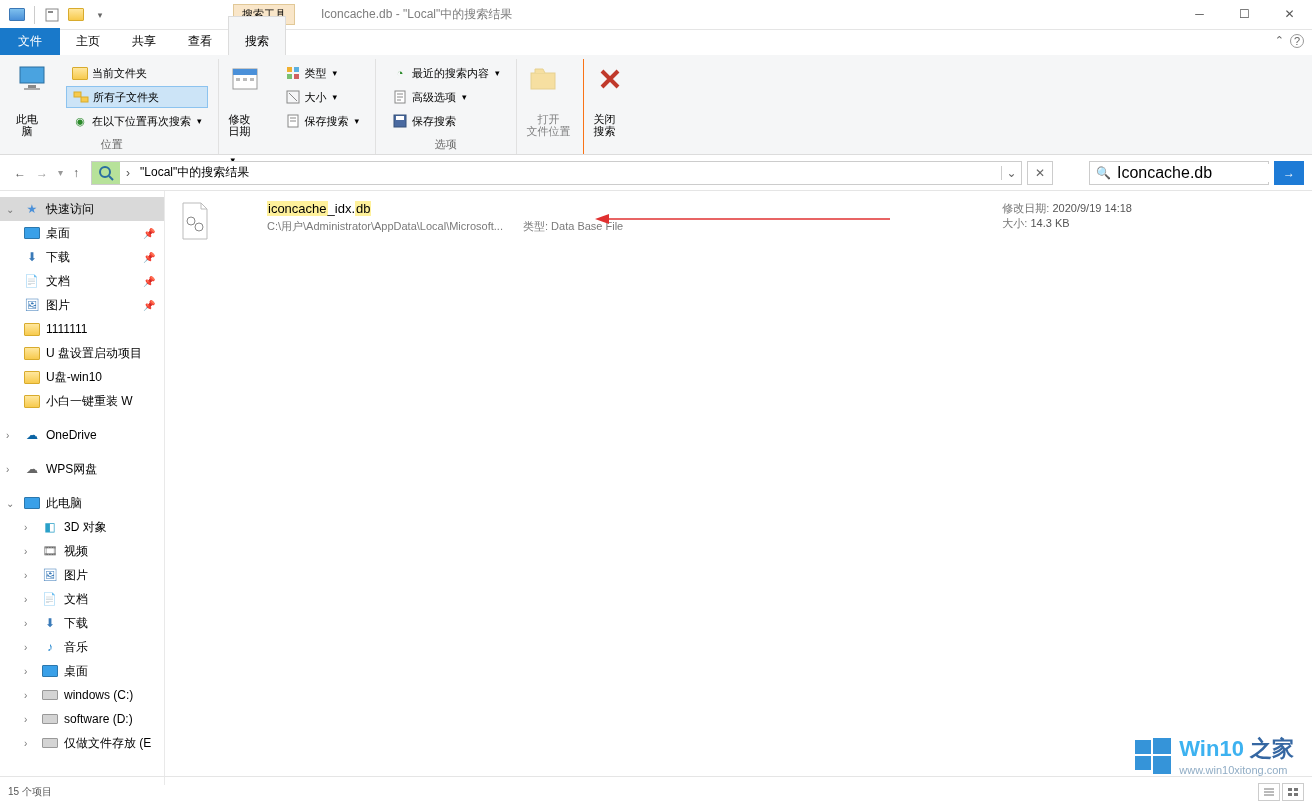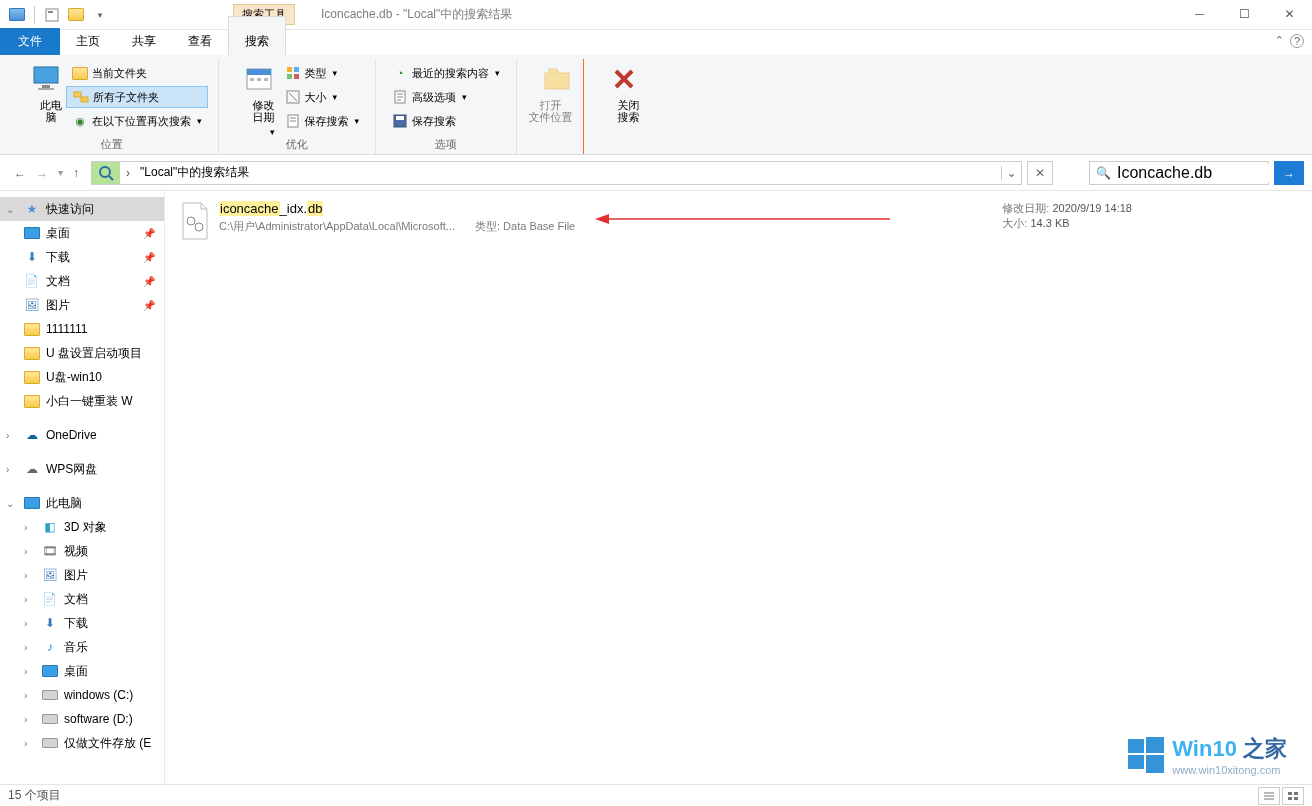--- a/index.html
+++ b/index.html
@@ -20,21 +20,21 @@
 .tab { padding: 16px 16px 5px; font-size: 12px; cursor: default; }
 .tab.file { background: #1979ca; color: #fff; padding: 5px 18px; }
 .tab.active { background: #f5f6f7; border: 1px solid #dcdcdc; border-bottom: none; }
 .tabs .help-toggle { position: absolute; right: 8px; top: 4px; display: flex; gap: 6px; color: #666; font-size: 11px; }
 
 
 .ribbon { height: 100px; background: #f5f6f7; border-bottom: 1px solid #dcdcdc; display: flex; padding: 4px 6px 0; }
 .group { border-right: 1px solid #e1e1e1; padding: 2px 10px 0; display: flex; flex-direction: column; }
 .group-content { flex: 1; display: flex; align-items: flex-start; gap: 4px; }
 .group-label { text-align: center; font-size: 11px; color: #666; padding-bottom: 2px; }
-.big-btn { display: flex; flex-direction: column; align-items: flex-end; width: 46px; padding-top: 2px; gap: 4px; font-size: 11px; }
+.big-btn { display: flex; flex-direction: column; align-items: flex-start; width: 46px; padding-top: 2px; gap: 18px; font-size: 11px; }
 .big-btn svg { width: 32px; height: 32px; }
 .col-btns { display: flex; flex-direction: column; gap: 2px; padding-top: 1px; }
 .small-btn { display: flex; align-items: center; gap: 4px; font-size: 11px; padding: 2px 6px; height: 22px; }
 .small-btn.selected { background: #cce4f7; border: 1px solid #8cc3ef; }
 .small-btn .ico { width: 16px; height: 16px; display: inline-flex; align-items: center; justify-content: center; }
 .drop { font-size: 9px; margin-left: 2px; }
 
 
 .addressbar { height: 36px; display: flex; align-items: center; padding: 4px 8px; gap: 6px; border-bottom: 1px solid #e5e5e5; }
 .nav-arrows { display: flex; align-items: center; gap: 10px; color: #999; padding: 0 6px; }
@@ -59,37 +59,37 @@
 .tree-item.sub { padding-left: 24px; }
 .tree-item .expand { width: 12px; font-size: 10px; color: #777; }
 .tree-item.section.active { background: #d9d9d9; }
 .pin { margin-left: auto; margin-right: 8px; color: #9fb8cf; font-size: 10px; }
 .ico16 { width: 16px; height: 16px; display: inline-flex; align-items: center; justify-content: center; }
 
 
 .content { flex: 1; padding: 10px 14px; position: relative; }
 .result-row { display: flex; align-items: flex-start; gap: 8px; }
 .file-icon { width: 32px; height: 40px; }
-.result-text { flex: 1; }
+.result-text { flex: 1; margin-left: 48px; }
 .result-name mark { background: #fff19b; padding: 0 1px; }
 .result-name { font-size: 13px; }
 .result-path { font-size: 11px; color: #7a7a7a; margin-top: 3px; }
 .result-type { margin-left: 20px; }
 .meta { position: absolute; right: 180px; top: 10px; font-size: 11px; color: #777; }
 .meta span.v { color: #555; }
 .arrow-annot { position: absolute; left: 430px; top: 20px; }
 .arrow-annot svg { width: 300px; height: 16px; }
 
 
-.statusbar { position: absolute; bottom: 0; left: 0; right: 0; height: 22px; border-top: 1px solid #e5e5e5; display: flex; align-items: center; padding: 0 8px; font-size: 12px; color: #555; justify-content: center; }
+.statusbar { position: absolute; bottom: 0; left: 0; right: 0; height: 30px; border-top: 1px solid #e5e5e5; display: flex; align-items: center; padding: 0 8px; font-size: 10px; color: #555; justify-content: center; }
 .view-toggle { margin-left: auto; display: flex; gap: 2px; }
 .view-toggle div { width: 22px; height: 18px; border: 1px solid #ccc; display: flex; align-items: center; justify-content: center; }
 
 
-.watermark { position: absolute; right: 25px; bottom: 30px; display: flex; align-items: center; gap: 6px; opacity: 0.95; }
+.watermark { position: absolute; right: 18px; bottom: 30px; display: flex; align-items: flex-end; gap: 6px; opacity: 0.95; }
 .watermark .logo { width: 40px; height: 40px; }
 .watermark .wt { display: flex; flex-direction: column; }
 .watermark .wt .l1 { font-size: 22px; font-weight: bold; color: #2b5f9e; }
 .watermark .wt .l1 span { color: #33aef0; }
 .watermark .wt .l2 { font-size: 11px; color: #8aa8c2; }
 
 
 .folder-ico { width:16px;height:13px;background:linear-gradient(#ffe79e,#f7ca4d);border:1px solid #d8ab2d;border-radius:1px; }
 .monitor-ico { width:16px;height:12px;background:#39a0e8;border:1px solid #2b77ad;border-radius:1px;position:relative; }
 .disk-ico { width:16px;height:10px;background:#d4d4d4;border:1px solid #999;border-radius:1px; }

